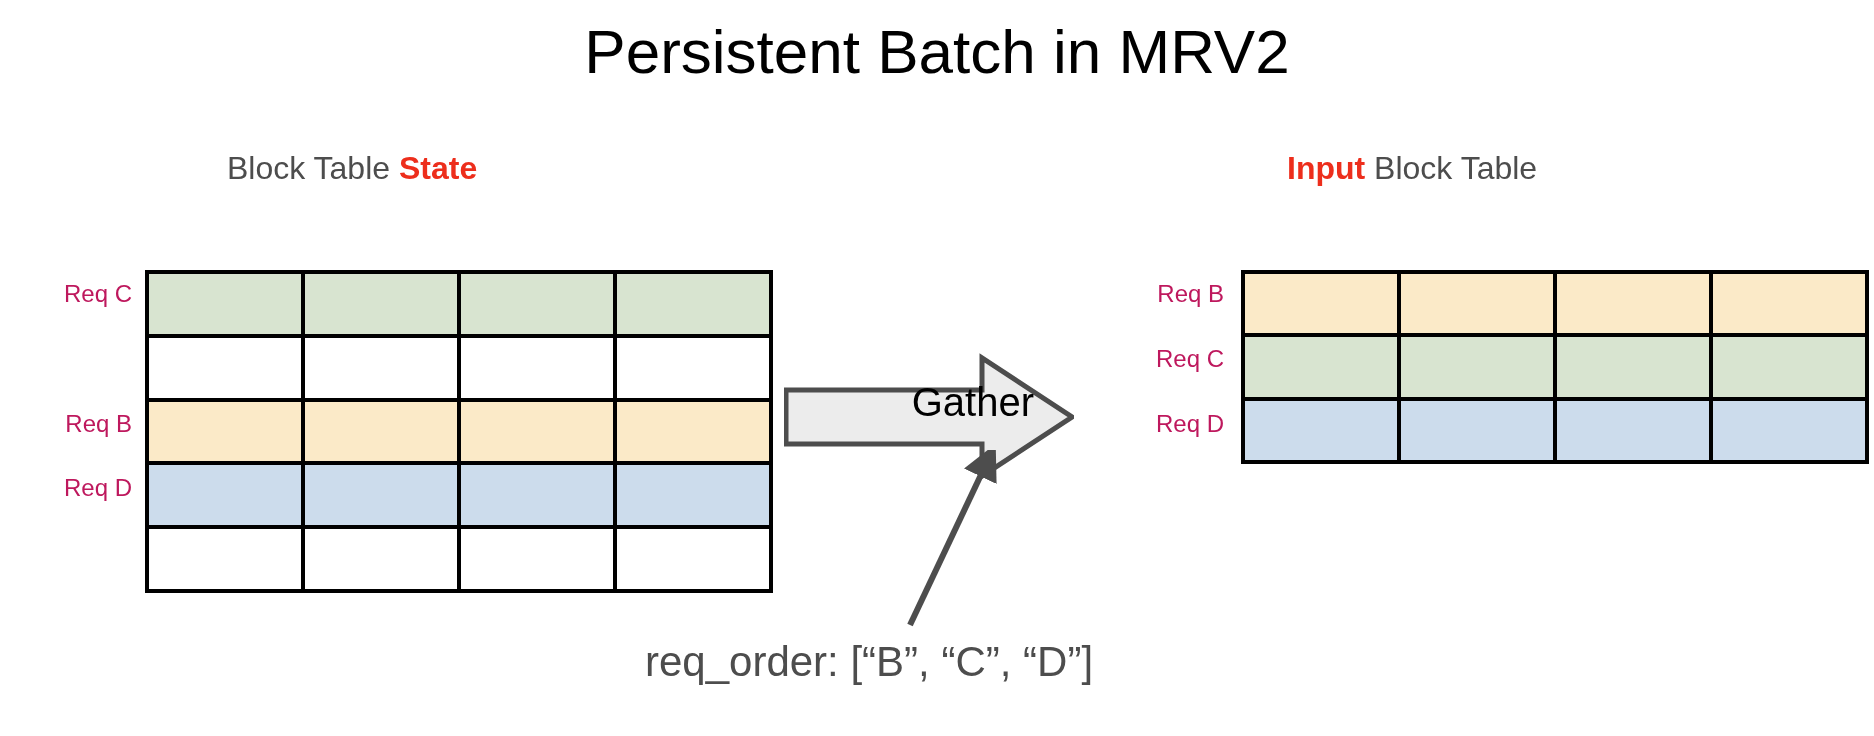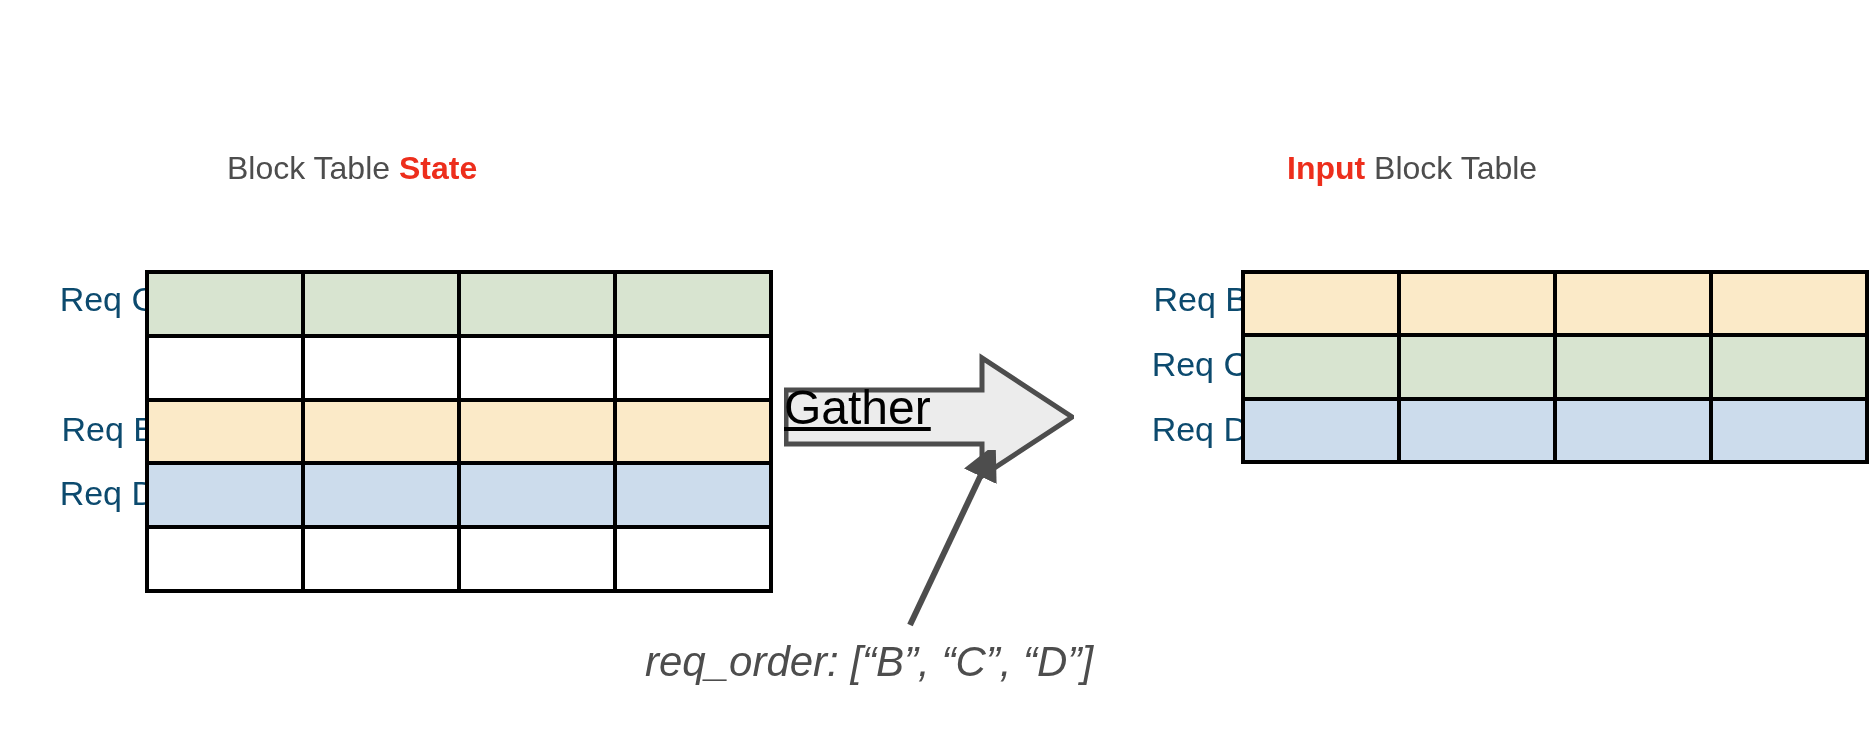--- a/index.html
+++ b/index.html
@@ -88,72 +88,70 @@
     width: 628px;
     height: 194px;
     grid-template-columns: repeat(4, 1fr);
     grid-template-rows: repeat(3, 1fr);
     gap: 4px;
   }
 
   
   .row-label {
     position: absolute;
-    font-size: 34px;
-    color: #0c4a6e;
+    font-size: 24px;
+    color: #be185d;
     white-space: nowrap;
     text-align: right;
-    margin-left: 24px;
   }
 
   
   #gather-arrow {
     position: absolute;
     left: 784px;
     top: 352px;
     width: 290px;
     height: 130px;
   }
   #gather-label {
     position: absolute;
     left: 784px;
     top: 380px;
     width: 250px;
-    text-align: left;
-    font-size: 48px;
+    text-align: right;
+    font-size: 40px;
     color: #000000;
     pointer-events: none;
-    text-decoration: underline;
   }
 
   
   #req-order-pointer {
     position: absolute;
     left: 900px;
     top: 450px;
     width: 130px;
     height: 180px;
   }
 
   
   #req-order-caption {
     position: absolute;
     top: 638px;
     left: 645px;
     font-size: 42px;
     color: #4d4d4d;
     white-space: nowrap;
-    font-style: italic;
   }
 </style>
 </head>
 <body>
 
 <div id="stage">
 
+  <div id="page-title">Persistent Batch in MRV2</div>
 
   <div id="heading-left" class="section-heading">
     <span>Block Table </span><span class="accent">State</span>
   </div>
 
   <div id="heading-right" class="section-heading">
     <span class="accent">Input</span><span> Block Table</span>
   </div>
 
   <div id="left-labels">

